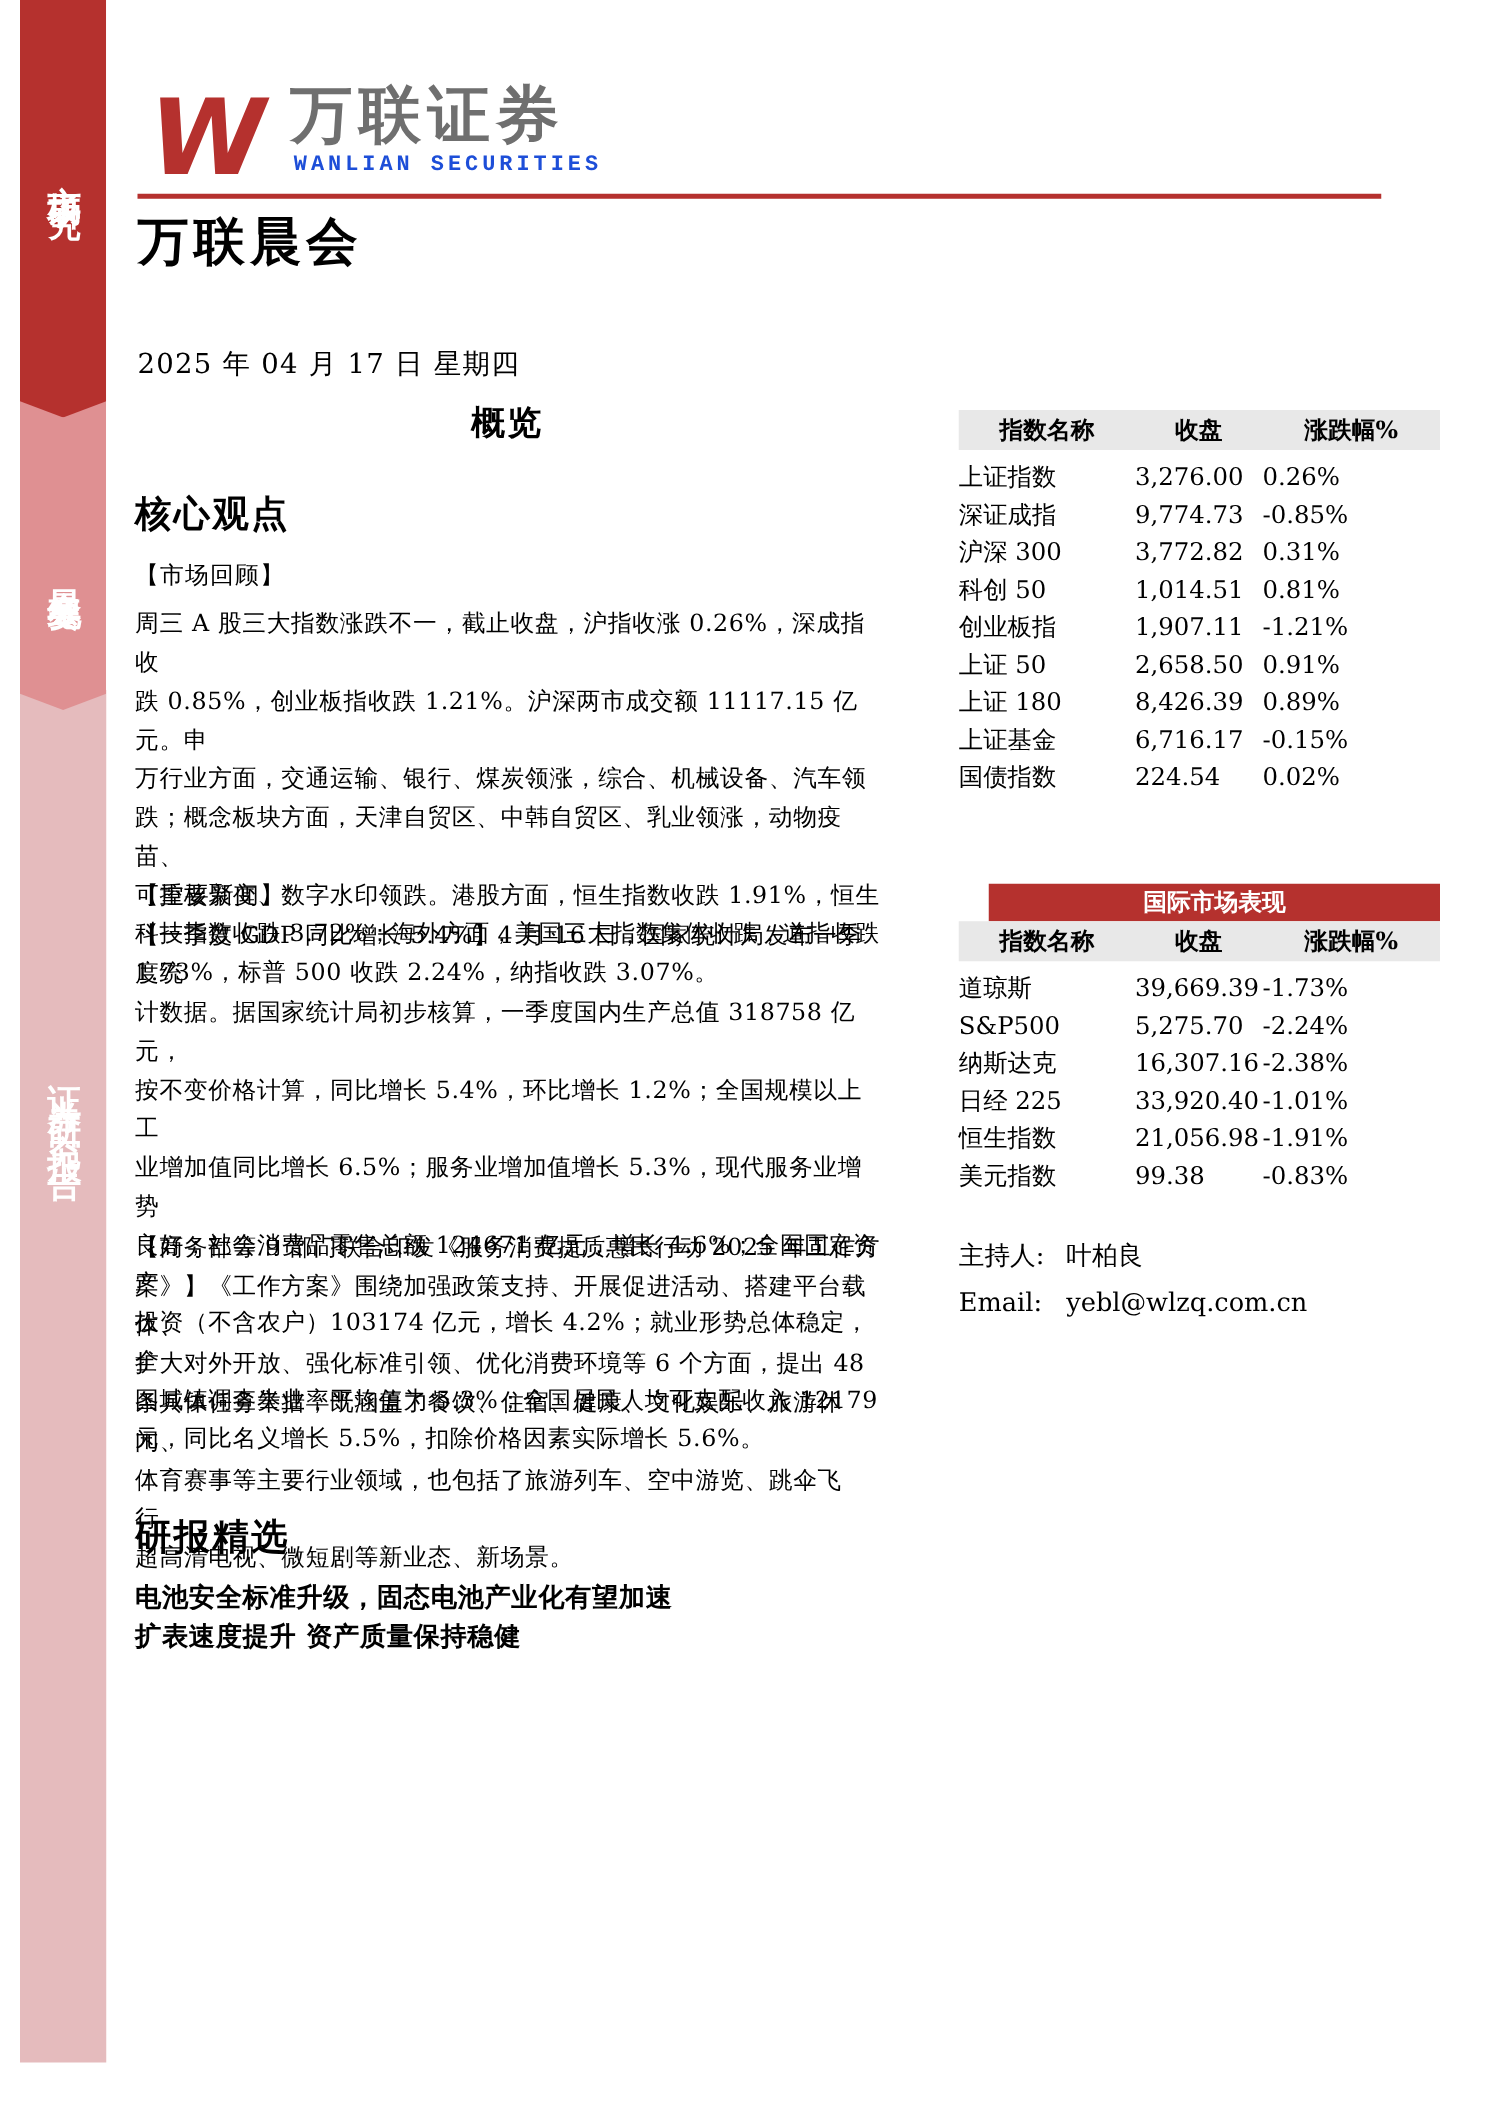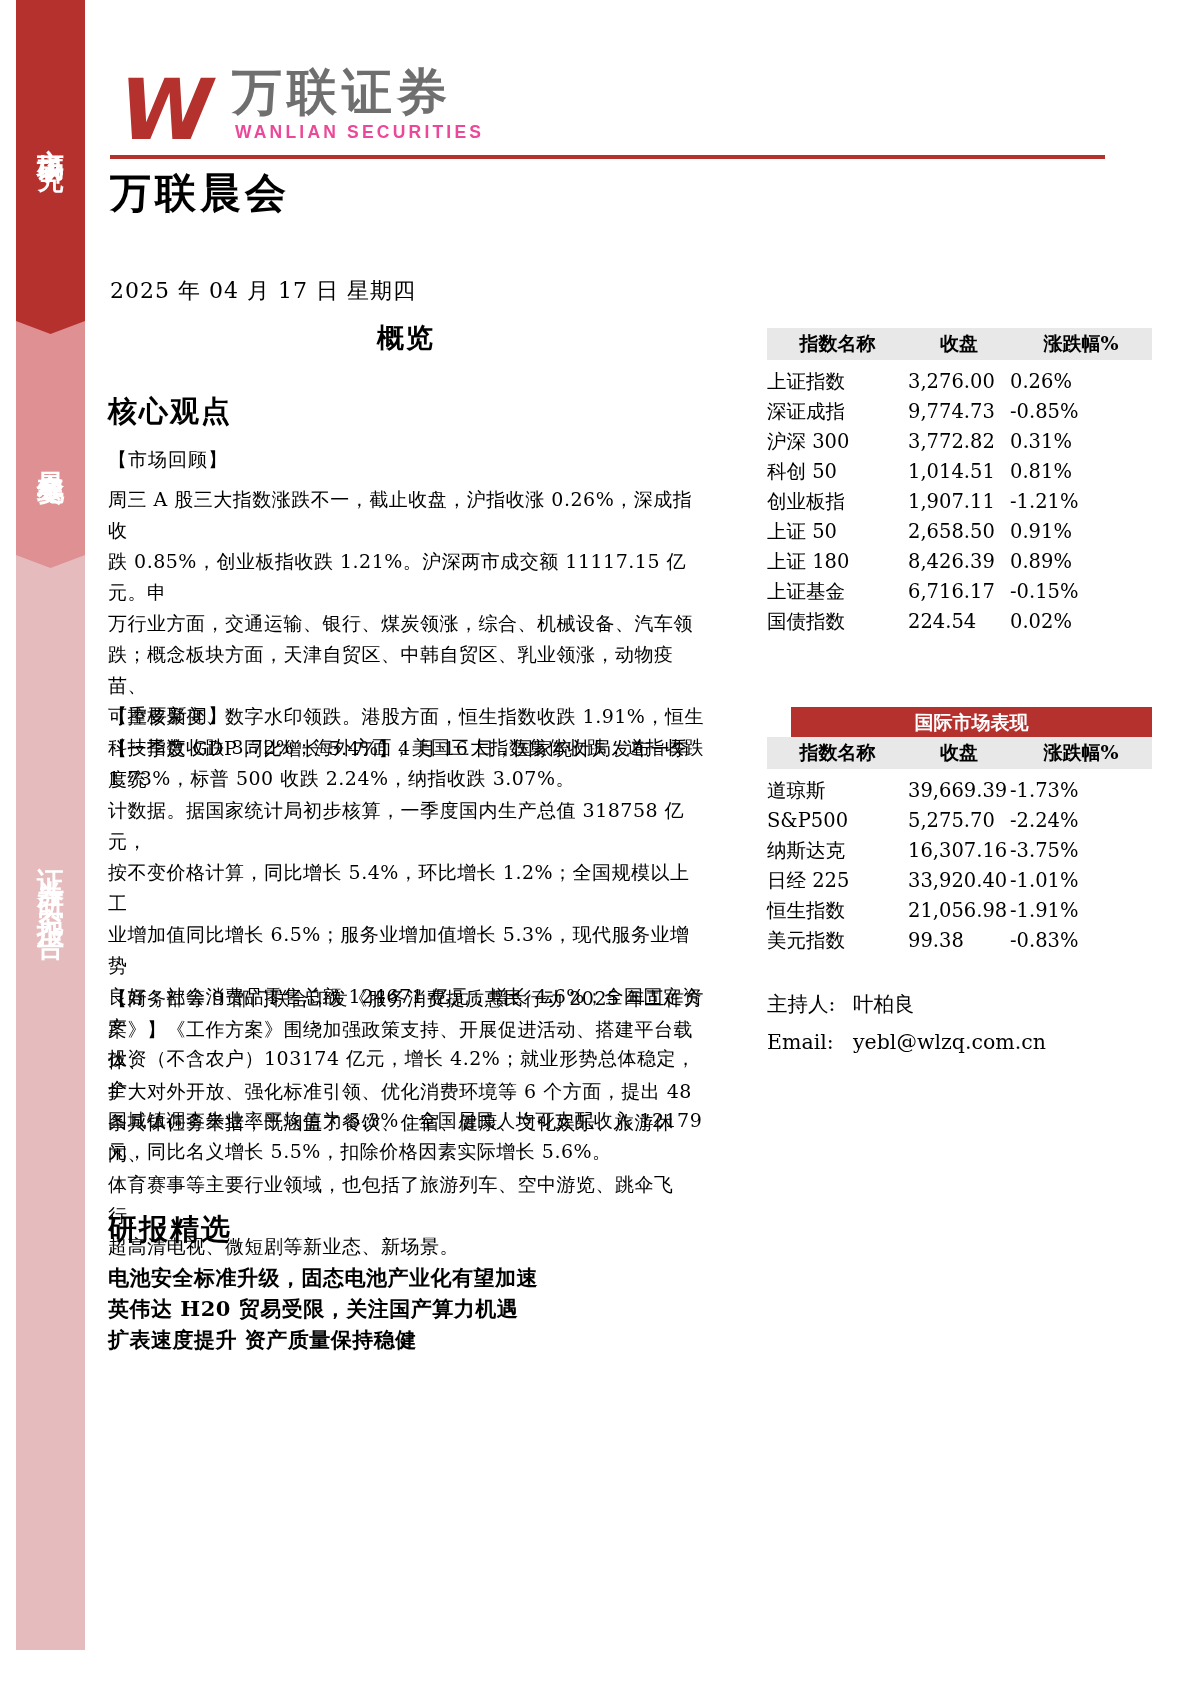--- a/index.html
+++ b/index.html
@@ -21,22 +21,22 @@
   .sl1 { top:62px;  height:150px; letter-spacing:5px; }
   .sl2 { top:390px; height:130px; letter-spacing:3px; }
   .sl3 { top:750px; height:270px; letter-spacing:13px; }
   .side-label span { margin:0 auto; }
 
   
   .logo-w { position:absolute; left:120px; top:72px; font-family:"DejaVu Sans","Liberation Sans",sans-serif;
             font-weight:700; font-size:84px; line-height:76px; color:#b5312e; transform:skewX(-10deg); }
   .brand-cn { position:absolute; left:232px; top:64px; font-family:"DejaVu Sans","Liberation Sans",sans-serif;
               font-weight:700; font-size:50px; line-height:56px; color:#6f6f6f; letter-spacing:5px; }
-  .brand-en { position:absolute; left:235px; top:122px; font-family:Liberation Sans, sans-serif;
-              font-weight:700; font-size:17.5px; color:#ec4899; letter-spacing:3.2px; }
+  .brand-en { position:absolute; left:235px; top:122px; font-family:Liberation Mono, monospace;
+              font-weight:700; font-size:17.5px; color:#1d4ed8; letter-spacing:3.2px; }
   .red-rule { position:absolute; left:110px; top:155px; width:995px; height:4px; background:#b5312e; }
 
   .report-title { position:absolute; left:110px; top:166px; font-size:41px; font-weight:bold; letter-spacing:4px; }
   .date-line { position:absolute; left:110px; top:276px; font-size:22px; letter-spacing:1px; }
   .overview-h { position:absolute; left:110px; top:320px; width:592px; text-align:center;
                 font-size:27px; font-weight:bold; letter-spacing:2px; }
   .core-h { position:absolute; left:108px; top:376px; font-size:29px; font-weight:bold; letter-spacing:2px;margin-top:16px; }
 
   .tag { position:absolute; left:108px; font-size:19px; letter-spacing:1px; }
   .tag1 { top:447px; }
@@ -117,21 +117,20 @@
 案》】《工作方案》围绕加强政策支持、开展促进活动、搭建平台载体、
 扩大对外开放、强化标准引领、优化消费环境等 6 个方面，提出 48
 条具体任务举措，既涵盖了餐饮、住宿、健康、文化娱乐、旅游休闲、
 体育赛事等主要行业领域，也包括了旅游列车、空中游览、跳伞飞行、
 超高清电视、微短剧等新业态、新场景。</div>
 
   <div class="picks-h">研报精选</div>
   <div class="picks">
 
   <div class="pick">电池安全标准升级，固态电池产业化有望加速</div>
-      <div class="pick">英伟达 H20 贸易受限，关注国产算力机遇</div>
       <div class="pick">扩表速度提升 资产质量保持稳健</div>
     </div>
 
   <div class="mtable t-dom">
     <div class="thead">
       <span>指数名称</span>
       <span>收盘</span>
       <span>涨跌幅%</span>
     </div>
     <div class="mrows">
@@ -199,21 +198,21 @@
           <span class="c">-1.73%</span>
         </div>
         <div class="mrow">
           <span class="c">S&amp;P500</span>
           <span class="c">5,275.70</span>
           <span class="c">-2.24%</span>
         </div>
         <div class="mrow">
           <span class="c">纳斯达克</span>
           <span class="c">16,307.16</span>
-          <span class="c">-3.75%</span>
+          <span class="c">-2.38%</span>
         </div>
         <div class="mrow">
           <span class="c">日经 225</span>
           <span class="c">33,920.40</span>
           <span class="c">-1.01%</span>
         </div>
         <div class="mrow">
           <span class="c">恒生指数</span>
           <span class="c">21,056.98</span>
           <span class="c">-1.91%</span>

